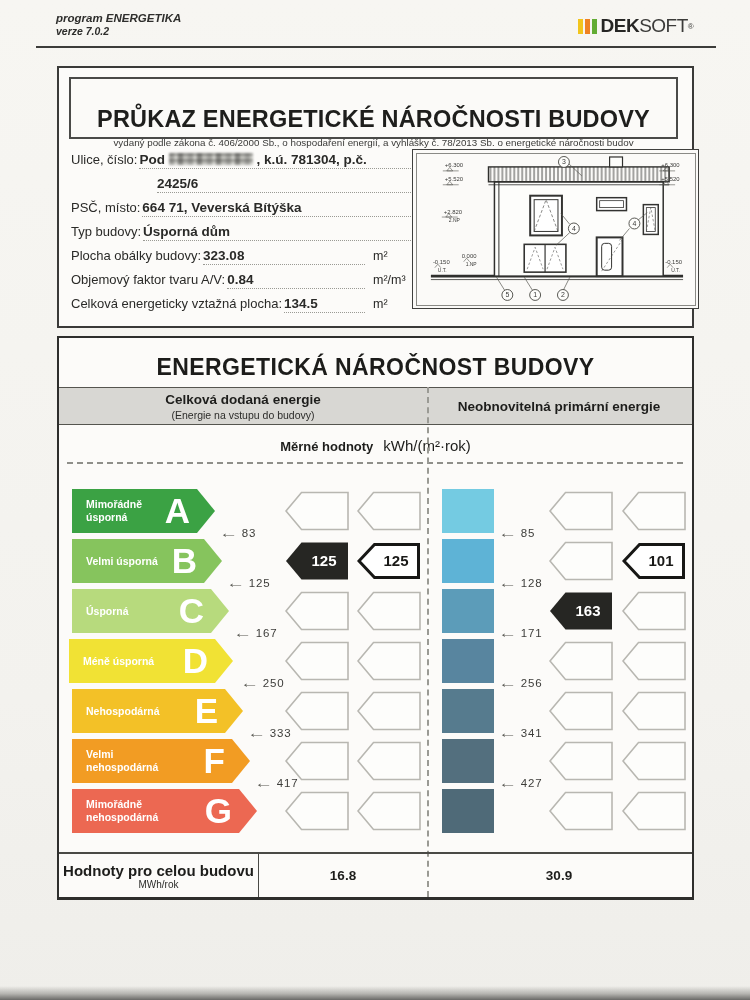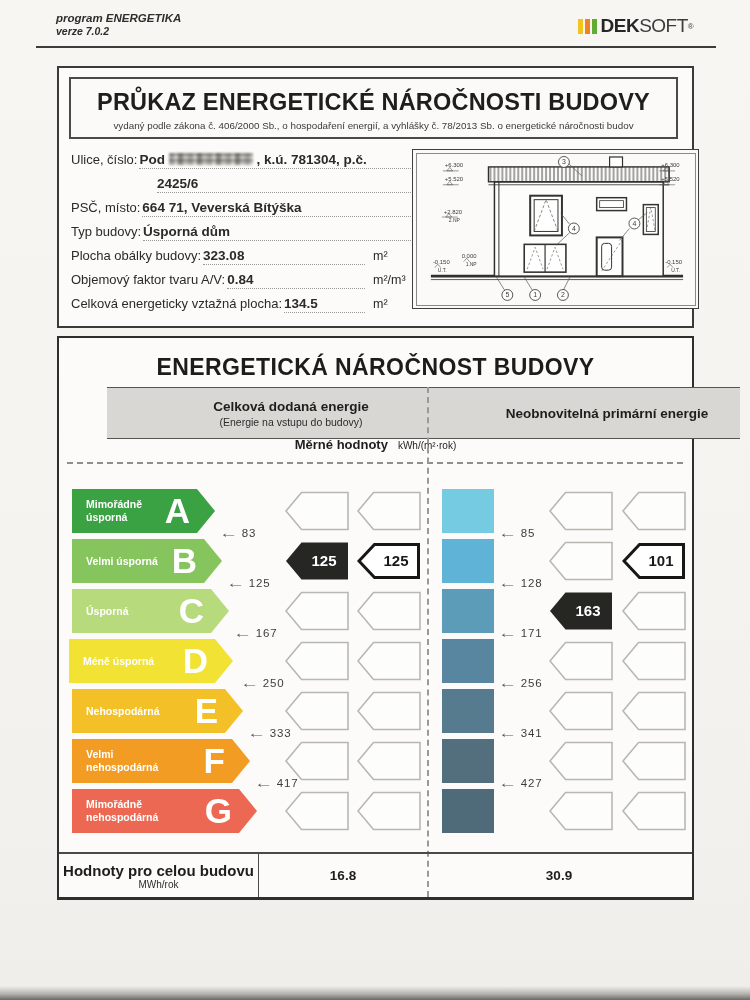--- a/index.html
+++ b/index.html
@@ -15,21 +15,21 @@
   .logo-bars{display:flex;gap:2.5px;margin-right:4px;align-items:flex-end;}
   .logo-bars i{display:block;width:4.5px;height:15px;}
   .logo-dek{font-weight:bold;font-size:19px;color:#262624;letter-spacing:-0.5px;}
   .logo-soft{font-size:19px;color:#3b3b39;letter-spacing:-0.5px;}
   .logo-mark{font-size:8px;color:#3b3b39;vertical-align:9px;}
   
   .box1{position:absolute;left:57px;top:66px;width:637px;height:262px;background:#fcfbf9;
         border:2px solid #3a3a38;box-sizing:border-box;}
   .title-box{position:absolute;left:10px;top:9px;width:609px;height:62px;border:2px solid #4a4a48;
         box-sizing:border-box;text-align:center;background:#fbfaf8;}
-  .cert-title{font-size:23.5px;font-weight:bold;color:#1e1e1c;margin-top:10px;letter-spacing:0.2px;}
+  .cert-title{font-size:23.5px;font-weight:bold;color:#1e1e1c;margin-top:27px;letter-spacing:0.2px;}
   .cert-subtitle{font-size:9.8px;color:#3a3a38;margin-top:4px;}
   .fields{position:absolute;left:12px;top:84px;width:348px;}
   .frow{display:flex;align-items:baseline;min-height:24px;font-size:13px;color:#2a2a28;}
   .frow .flabel{white-space:nowrap;padding-right:2px;}
   .frow .fvalue{flex:1;font-weight:bold;font-size:13.5px;border-bottom:1.5px dotted #9a9a94;
         white-space:nowrap;padding-bottom:1px;}
   .frow .funit{width:46px;text-align:left;padding-left:8px;font-size:12.5px;}
   .indent2{margin-left:86px;}
   .redacted{display:inline-block;width:84px;height:12px;vertical-align:-1px;border-radius:1px;
         background:repeating-linear-gradient(90deg,#a7a7a3 0 5px,#cfcfca 5px 9px,#8e8e8a 9px 14px,#c2c2bd 14px 19px),
@@ -38,31 +38,31 @@
   
   .draw-box{position:absolute;left:353px;top:81px;width:287px;height:160px;border:1.5px solid #3f3f3d;
         background:#fbfaf8;box-sizing:border-box;}
   .draw-inner{position:absolute;inset:2.5px;border:1px solid #8a8a86;}
   .draw-box svg{position:absolute;inset:4px;}
   
   .box2{position:absolute;left:57px;top:336px;width:637px;height:564px;background:#fcfbf9;
         border:2.5px solid #2e2e2c;border-bottom-width:3.5px;box-sizing:border-box;}
   .energy-title{position:absolute;left:0;top:16px;width:100%;text-align:center;font-size:23px;
         font-weight:bold;color:#1c1c1a;letter-spacing:0.4px;}
-  .col-headers{position:absolute;left:0;top:49px;width:100%;height:52px;background:#d8d7d3;
-        border-top:1.5px solid #55554f;border-bottom:1.5px solid #55554f;box-sizing:border-box;margin-left:48px;}
+  .col-headers{position:absolute;left:0;top:49px;width:100%;height:38px;background:#d8d7d3;
+        border-top:1.5px solid #55554f;border-bottom:1.5px solid #55554f;box-sizing:border-box;}
   .col-h{position:absolute;top:0;height:100%;display:flex;flex-direction:column;justify-content:center;
         text-align:center;}
   .col-h .t{font-weight:bold;font-size:13.5px;color:#1d1d1b;}
   .col-h .s{font-size:10.5px;color:#2c2c2a;margin-top:2px;}
   .col-h-left{left:0;width:368px;}
   .col-h-right{left:368px;width:264px;}
   .scale-header{position:absolute;left:0;top:99px;width:100%;text-align:center;font-size:13px;color:#1d1d1b;}
   .scale-header b{font-weight:bold;margin-right:10px;}
-  .scale-header .u{font-size:10px;}
+  .scale-header .u{font-size:15px;}
   .dash-h{position:absolute;left:8px;top:124px;width:616px;border-top:2px dashed #8f8f8a;}
   .dash-v{position:absolute;left:368px;top:49px;height:510px;border-left:2px dashed #9a9a94;}
   .class-arrow{position:absolute;
         clip-path:polygon(0 0, calc(100% - 18px) 0, 100% 50%, calc(100% - 18px) 100%, 0 100%);}
   .ca-label{position:absolute;left:14px;top:50%;transform:translateY(-50%);width:96px;
         font-size:10.5px;font-weight:bold;color:#fff;line-height:1.2;}
   .ca-letter{position:absolute;right:25px;top:0;line-height:44px;font-size:35px;font-weight:bold;color:#fff;}
   .val-arrow{position:absolute;width:64px;height:40px;}
   .val-arrow svg{position:absolute;inset:0;}
   .va-text{position:absolute;left:16px;right:2px;top:0;line-height:40px;text-align:center;

